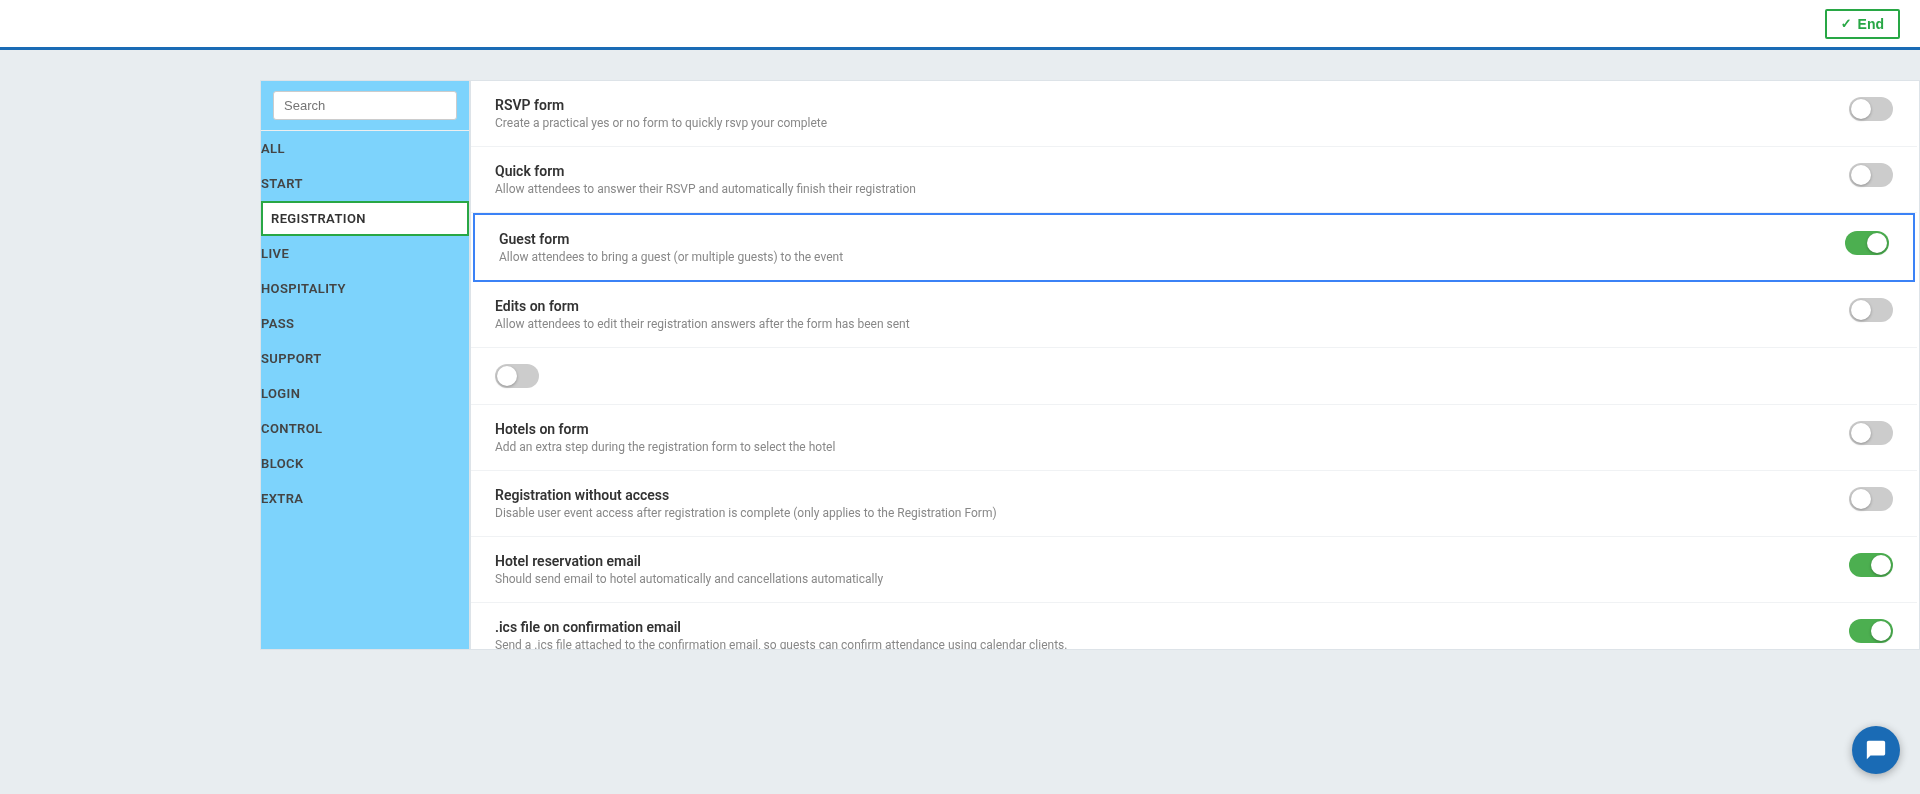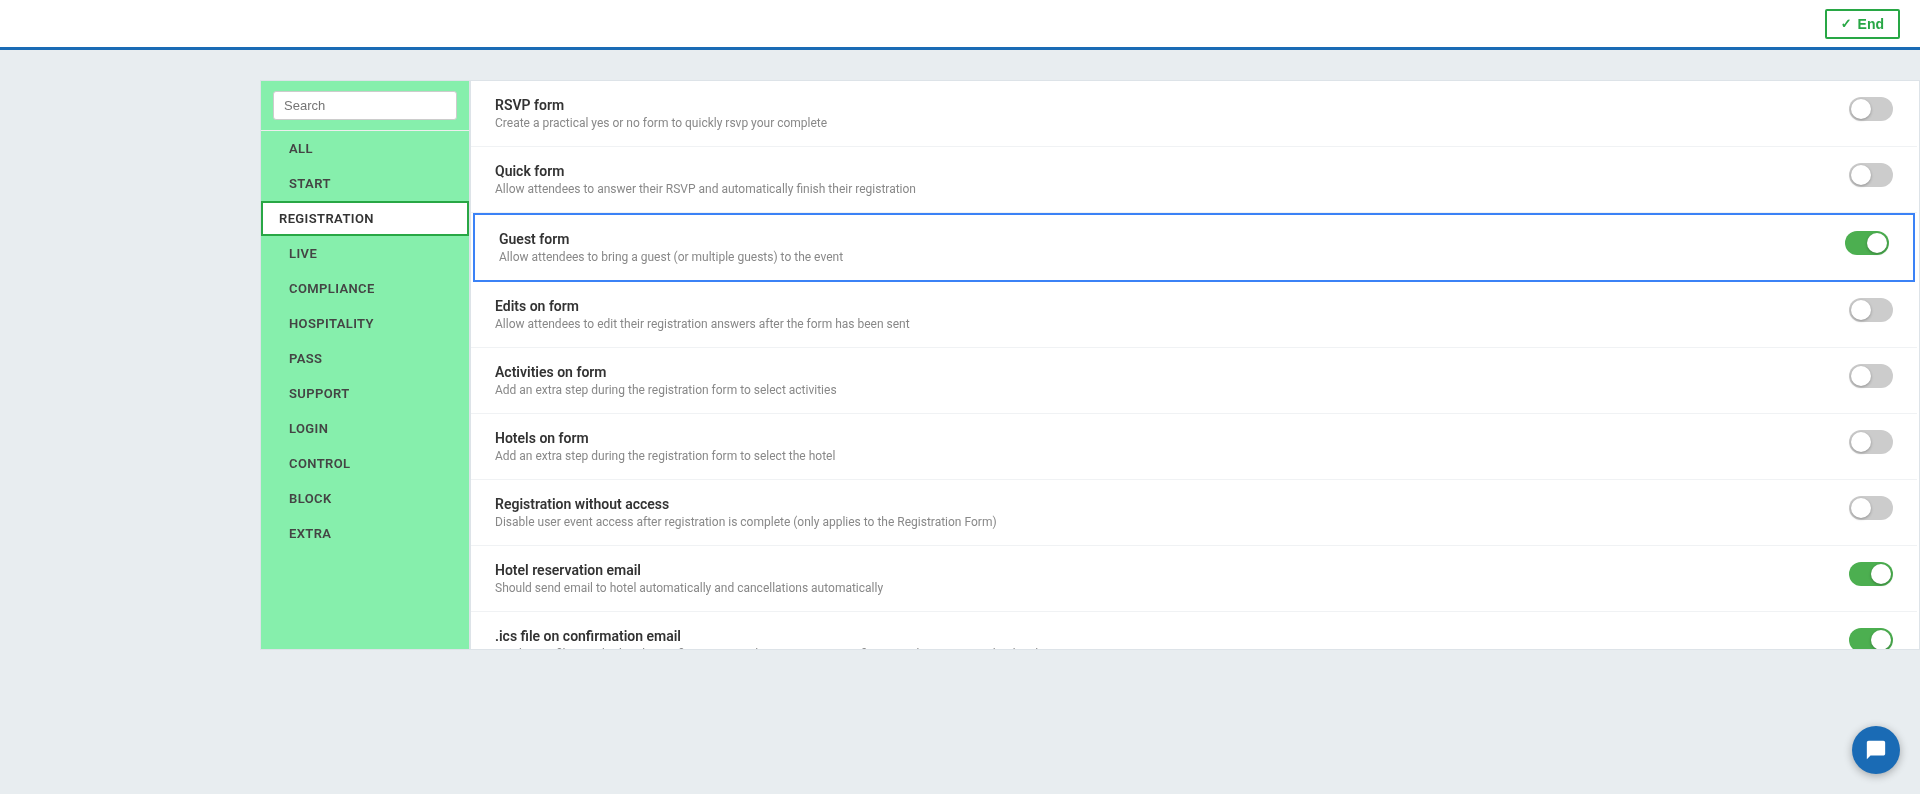--- a/index.html
+++ b/index.html
@@ -42,53 +42,53 @@
     
     .main-container {
       display: flex;
       height: calc(794px - 50px);
       padding: 30px 0 0 260px;
     }
 
     
     .sidebar {
       width: 210px;
-      background: #86efac;
+      background: #7dd3fc;
       border: 1px solid #dde3e8;
       height: 570px;
       margin-top: 0;
       flex-shrink: 0;
       overflow: hidden;
     }
     .search-box {
       padding: 10px 12px;
       border-bottom: 1px solid #eee;
     }
     .search-box input {
       width: 100%;
       padding: 6px 10px;
       border: 1px solid #ccc;
       border-radius: 3px;
       font-size: 13px;
       color: #555;
       outline: none;
     }
     .nav-item {
-      padding: 10px 28px;
+      padding: 10px 0;
       font-size: 13px;
       font-weight: 600;
       color: #444;
       cursor: pointer;
       letter-spacing: 0.03em;
     }
     .nav-item.active {
       background: #fff;
       border: 2px solid #28a745;
       color: #333;
-      padding: 8px 16px;
+      padding: 8px 8px;
     }
 
     
     .content-panel {
       flex: 1;
       background: #fff;
       border: 1px solid #dde3e8;
       height: 570px;
       margin-left: 0;
       overflow: hidden;
@@ -210,21 +210,20 @@
   <div class="sidebar">
     <div class="search-box">
       <input type="text" placeholder="Search" style="">
     </div>
     <div id="nav-list">
 
     <div class="nav-item">ALL</div>
         <div class="nav-item">START</div>
         <div class="nav-item active">REGISTRATION</div>
         <div class="nav-item">LIVE</div>
-        <div class="nav-item">COMPLIANCE</div>
         <div class="nav-item">HOSPITALITY</div>
         <div class="nav-item">PASS</div>
         <div class="nav-item">SUPPORT</div>
         <div class="nav-item">LOGIN</div>
         <div class="nav-item">CONTROL</div>
         <div class="nav-item">BLOCK</div>
         <div class="nav-item">EXTRA</div>
       </div>
   </div>
 
@@ -254,24 +253,20 @@
             <label class="toggle"><input type="checkbox" checked="" style=""><span class="slider"></span></label>
           </div>
           <div class="feature-row">
             <div class="feature-info">
               <div class="feature-title">Edits on form</div>
               <div class="feature-desc">Allow attendees to edit their registration answers after the form has been sent</div>
             </div>
             <label class="toggle"><input type="checkbox" style=""><span class="slider"></span></label>
           </div>
           <div class="feature-row">
-            <div class="feature-info">
-              <div class="feature-title">Activities on form</div>
-              <div class="feature-desc">Add an extra step during the registration form to select activities</div>
-            </div>
             <label class="toggle"><input type="checkbox" style=""><span class="slider"></span></label>
           </div>
           <div class="feature-row">
             <div class="feature-info">
               <div class="feature-title">Hotels on form</div>
               <div class="feature-desc">Add an extra step during the registration form to select the hotel</div>
             </div>
             <label class="toggle"><input type="checkbox" style=""><span class="slider"></span></label>
           </div>
           <div class="feature-row">

